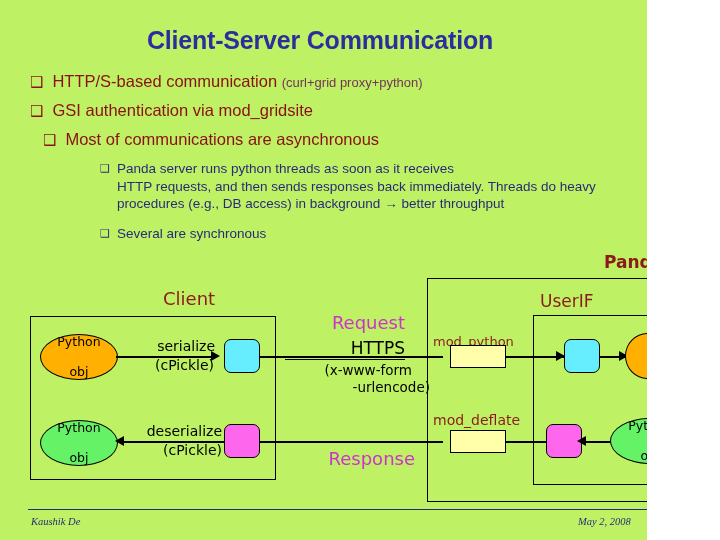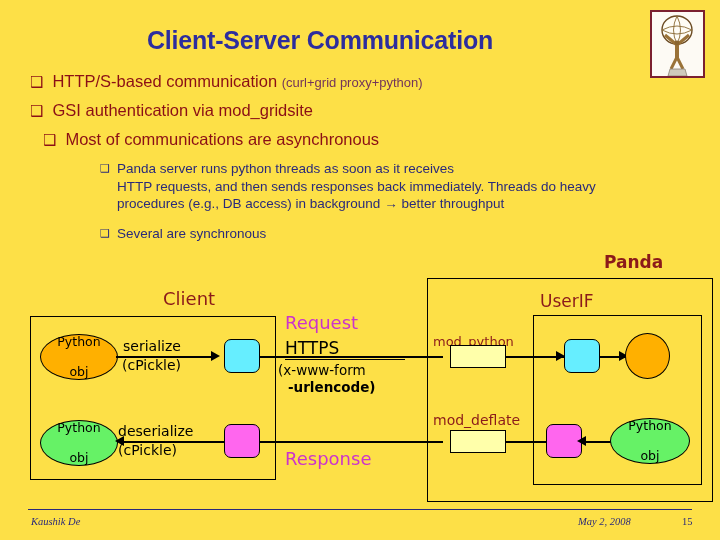--- a/index.html
+++ b/index.html
@@ -2,23 +2,23 @@
 <html><head>
 <meta charset="utf-8">
 <style>
   html, body {
     margin: 0;
     padding: 0;
     background: #ffffff;
   }
   #slide {
     position: relative;
-    width: 720px;
+    width: 647px;
     height: 540px;
-    background: #fde047;
+    background: #bef264;
     overflow: hidden;
     font-family: "Liberation Sans", sans-serif;
   }
 
   
   #logo-frame {
     position: absolute;
     left: 650px;
     top: 10px;
     width: 55px;
@@ -130,21 +130,21 @@
   }
   .arrow-l {
     position: absolute;
     width: 0; height: 0;
     border-top: 5px solid transparent;
     border-bottom: 5px solid transparent;
     border-right: 9px solid #000;
   }
   .mid-text {
     position: absolute;
-    text-align: left;
+    text-align: right;
     white-space: nowrap;
     font-family: "DejaVu Sans", sans-serif;
   }
 
   
   #footer-rule {
     position: absolute;
     left: 28px;
     top: 509px;
     width: 664px;
@@ -231,21 +231,21 @@
   <div class="mid-text" style="left:118px; top:423px; width:104px; font-size:14px; color:#000;">deserialize</div>
   <div class="mid-text" style="left:118px; top:442px; width:104px; font-size:14px; color:#000;">(cPickle)</div>
   <div class="rrect" style="left:224px; top:424px; width:36px; height:34px; background:#ff66ee;"></div>
 
   <div class="line-h" style="left:260px; top:356px; width:183px;"></div>
   <div class="line-h" style="left:260px; top:441px; width:183px;"></div>
 
   <div class="mid-text" style="left:285px; top:312px; width:120px; font-size:18px; color:#cc33cc;">Request</div>
   <div class="mid-text" style="left:285px; top:338px; width:120px; font-size:17px; color:#000; border-bottom:1.5px solid #000; padding-bottom:1px;">HTTPS</div>
   <div class="mid-text" style="left:278px; top:362px; width:134px; font-size:13.5px; color:#000;">(x-www-form</div>
-  <div class="mid-text" style="left:288px; top:379px; width:134px; font-size:13.5px; color:#000;font-weight:bold;">-urlencode)</div>
+  <div class="mid-text" style="left:296px; top:379px; width:134px; font-size:13.5px; color:#000;">-urlencode)</div>
   <div class="mid-text" style="left:285px; top:448px; width:130px; font-size:18px; color:#cc33cc;">Response</div>
 
   <div class="dlabel" style="left:604px; top:252px; font-size:17px;font-weight:bold;">Panda</div>
 
   <div class="dbox" style="left:427px; top:278px; width:286px; height:224px;"></div>
 
   <div class="dlabel" style="left:433px; top:334px; font-size:13px;">mod_python</div>
   <div class="yrect" style="left:450px; top:345px; width:56px; height:23px;"></div>
   <div class="line-h" style="left:506px; top:356px; width:63px;"></div>
   <div class="arrow-r" style="left:556px; top:351px;"></div>

